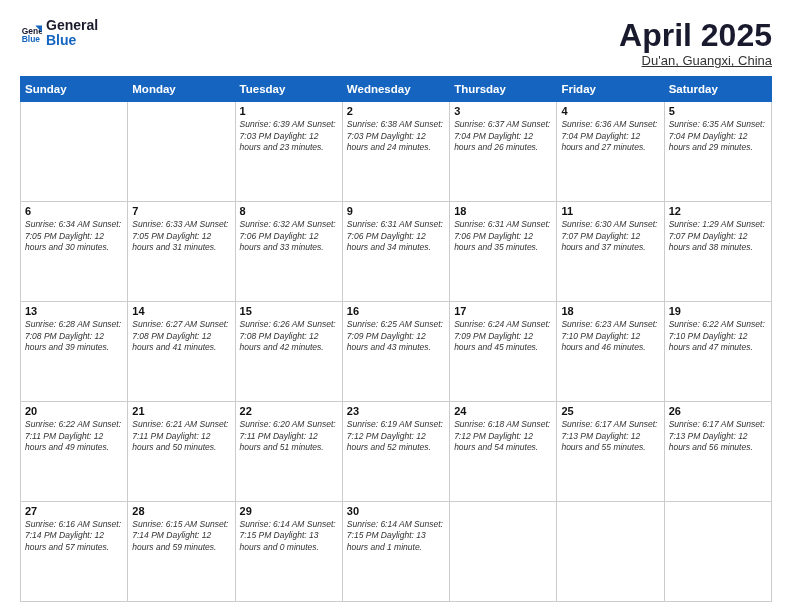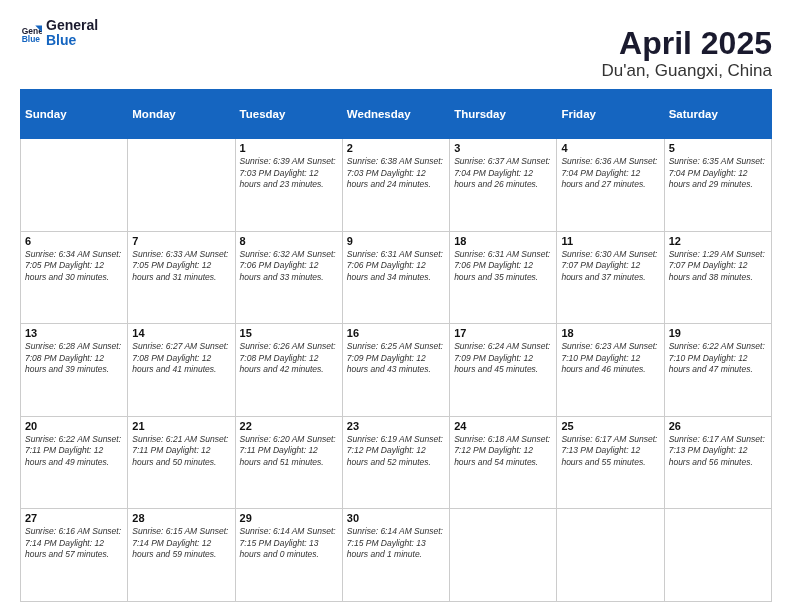--- a/index.html
+++ b/index.html
@@ -33,39 +33,39 @@
       height: 22px;
     }
     .title-block {
       text-align: right;
     }
     .month-year {
       font-size: 32px;
       font-weight: bold;
       color: #1a1a2e;
       line-height: 1.1;
-      margin-top: 8px;
     }
     .location {
-      font-size: 17px;
+      font-size: 13px;
       color: #333;
+      text-decoration: underline;
     }
     .calendar {
       flex: 1;
       border: 1px solid #ccc;
       border-collapse: collapse;
       width: 100%;
       table-layout: fixed;
     }
     .calendar th {
       background-color: #1565c0;
       color: #fff;
       font-size: 11.5px;
       font-weight: bold;
-      padding: 18px 4px;
+      padding: 6px 4px;
       text-align: left;
       border: 1px solid #1565c0;
     }
     .calendar td {
       border: 1px solid #ccc;
       vertical-align: top;
       padding: 3px 4px;
       font-size: 9px;
       color: #333;
       height: 82px;

